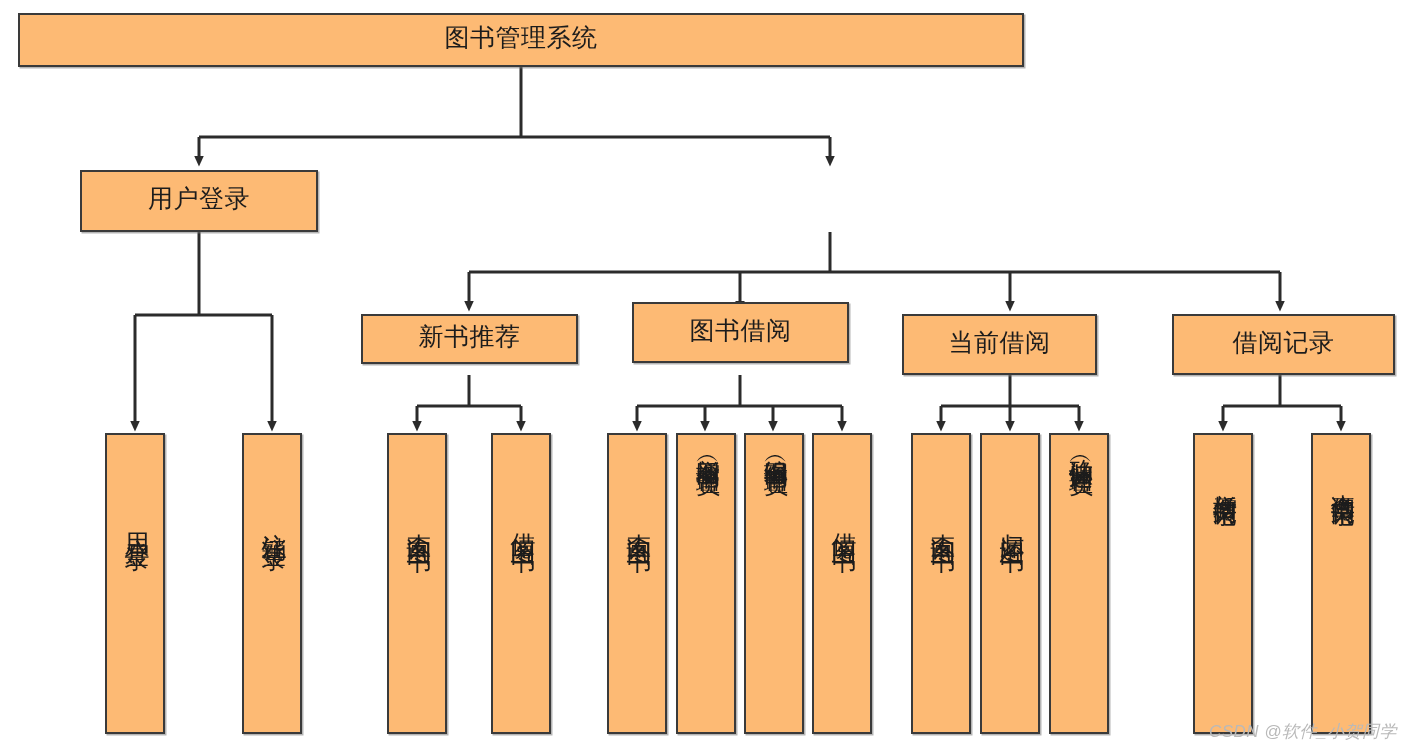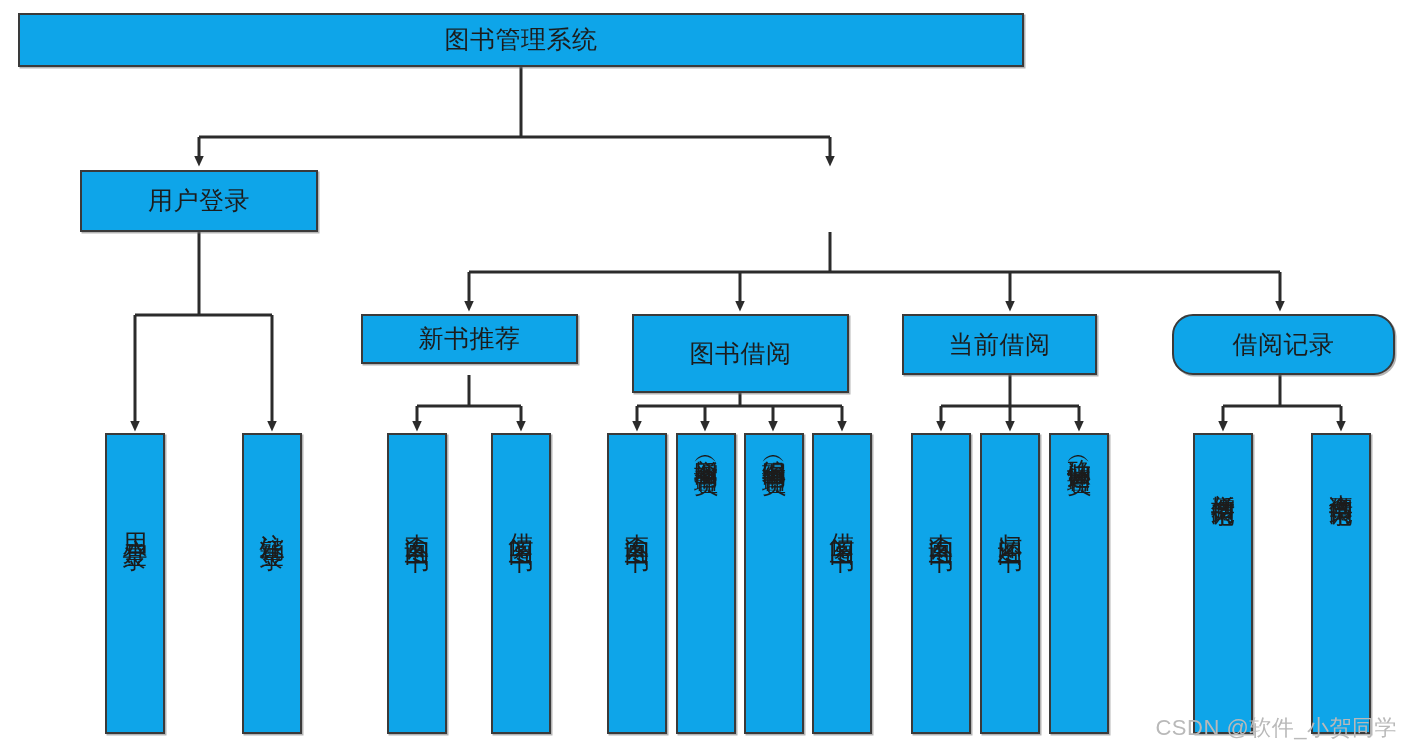--- a/index.html
+++ b/index.html
@@ -23,26 +23,27 @@
     position: absolute;
     left: 0;
     top: 0;
     width: 1405px;
     height: 747px;
     pointer-events: none;
   }
   .node {
     position: absolute;
     box-sizing: border-box;
-    background: #0ea5e9;
+    background: #fdba74;
     border: 2.5px solid #3a3a3a;
     display: flex;
     align-items: center;
     justify-content: center;
     box-shadow: 1.5px 1.5px 0 0 rgba(120,120,120,0.55);
+    font-family: Liberation Mono, monospace;
   }
   .node .label {
     color: #1c1c1c;
     line-height: 1.18;
     white-space: pre-line;
     text-align: center;
   }
   .node.horiz .label {
     font-size: 25px;
     letter-spacing: 0.5px;
@@ -60,25 +61,26 @@
     line-height: 1;
   }
   .node.vert.tight .label {
     letter-spacing: 2px;
     font-size: 24px;
   }
   #watermark {
     position: absolute;
     right: 8px;
     bottom: 4px;
-    font-size: 22px;
+    font-size: 17px;
     color: #b9b9b9;
     letter-spacing: 0.5px;
     white-space: nowrap;
     user-select: none;
+    font-style: italic;
   }
 </style>
 </head>
 <body>
 
 <div id="diagram-root">
 
   <svg class="wires" viewBox="0 0 1405 747">
     <defs>
       <marker id="arrow" markerWidth="12" markerHeight="12" refX="1.5" refY="5" orient="auto" markerUnits="userSpaceOnUse">
@@ -133,27 +135,27 @@
     <span class="label">图书管理系统</span>
   </div>
 
   <div class="node horiz" style="left:80px; top:170px; width:238px; height:62px;">
     <span class="label">用户登录</span>
   </div>
 
   <div class="node horiz" style="left:361px; top:314px; width:217px; height:50px;">
     <span class="label">新书推荐</span>
   </div>
-  <div class="node horiz" style="left:632px; top:314px; width:217px; height:79px;">
+  <div class="node horiz" style="left:632px; top:302px; width:217px; height:61px;">
     <span class="label">图书借阅</span>
   </div>
   <div class="node horiz" style="left:902px; top:314px; width:195px; height:61px;">
     <span class="label">当前借阅</span>
   </div>
-  <div class="node horiz" style="left:1172px; top:314px; width:223px; height:61px;border-radius:21px;">
+  <div class="node horiz" style="left:1172px; top:314px; width:223px; height:61px;">
     <span class="label">借阅记录</span>
   </div>
 
   <div class="node vert" style="left:105px; top:433px; width:60px; height:301px; padding-top:78px;">
     <span class="label">用户登录</span>
   </div>
   <div class="node vert" style="left:242px; top:433px; width:60px; height:301px; padding-top:78px;">
     <span class="label">注销登录</span>
   </div>
 

